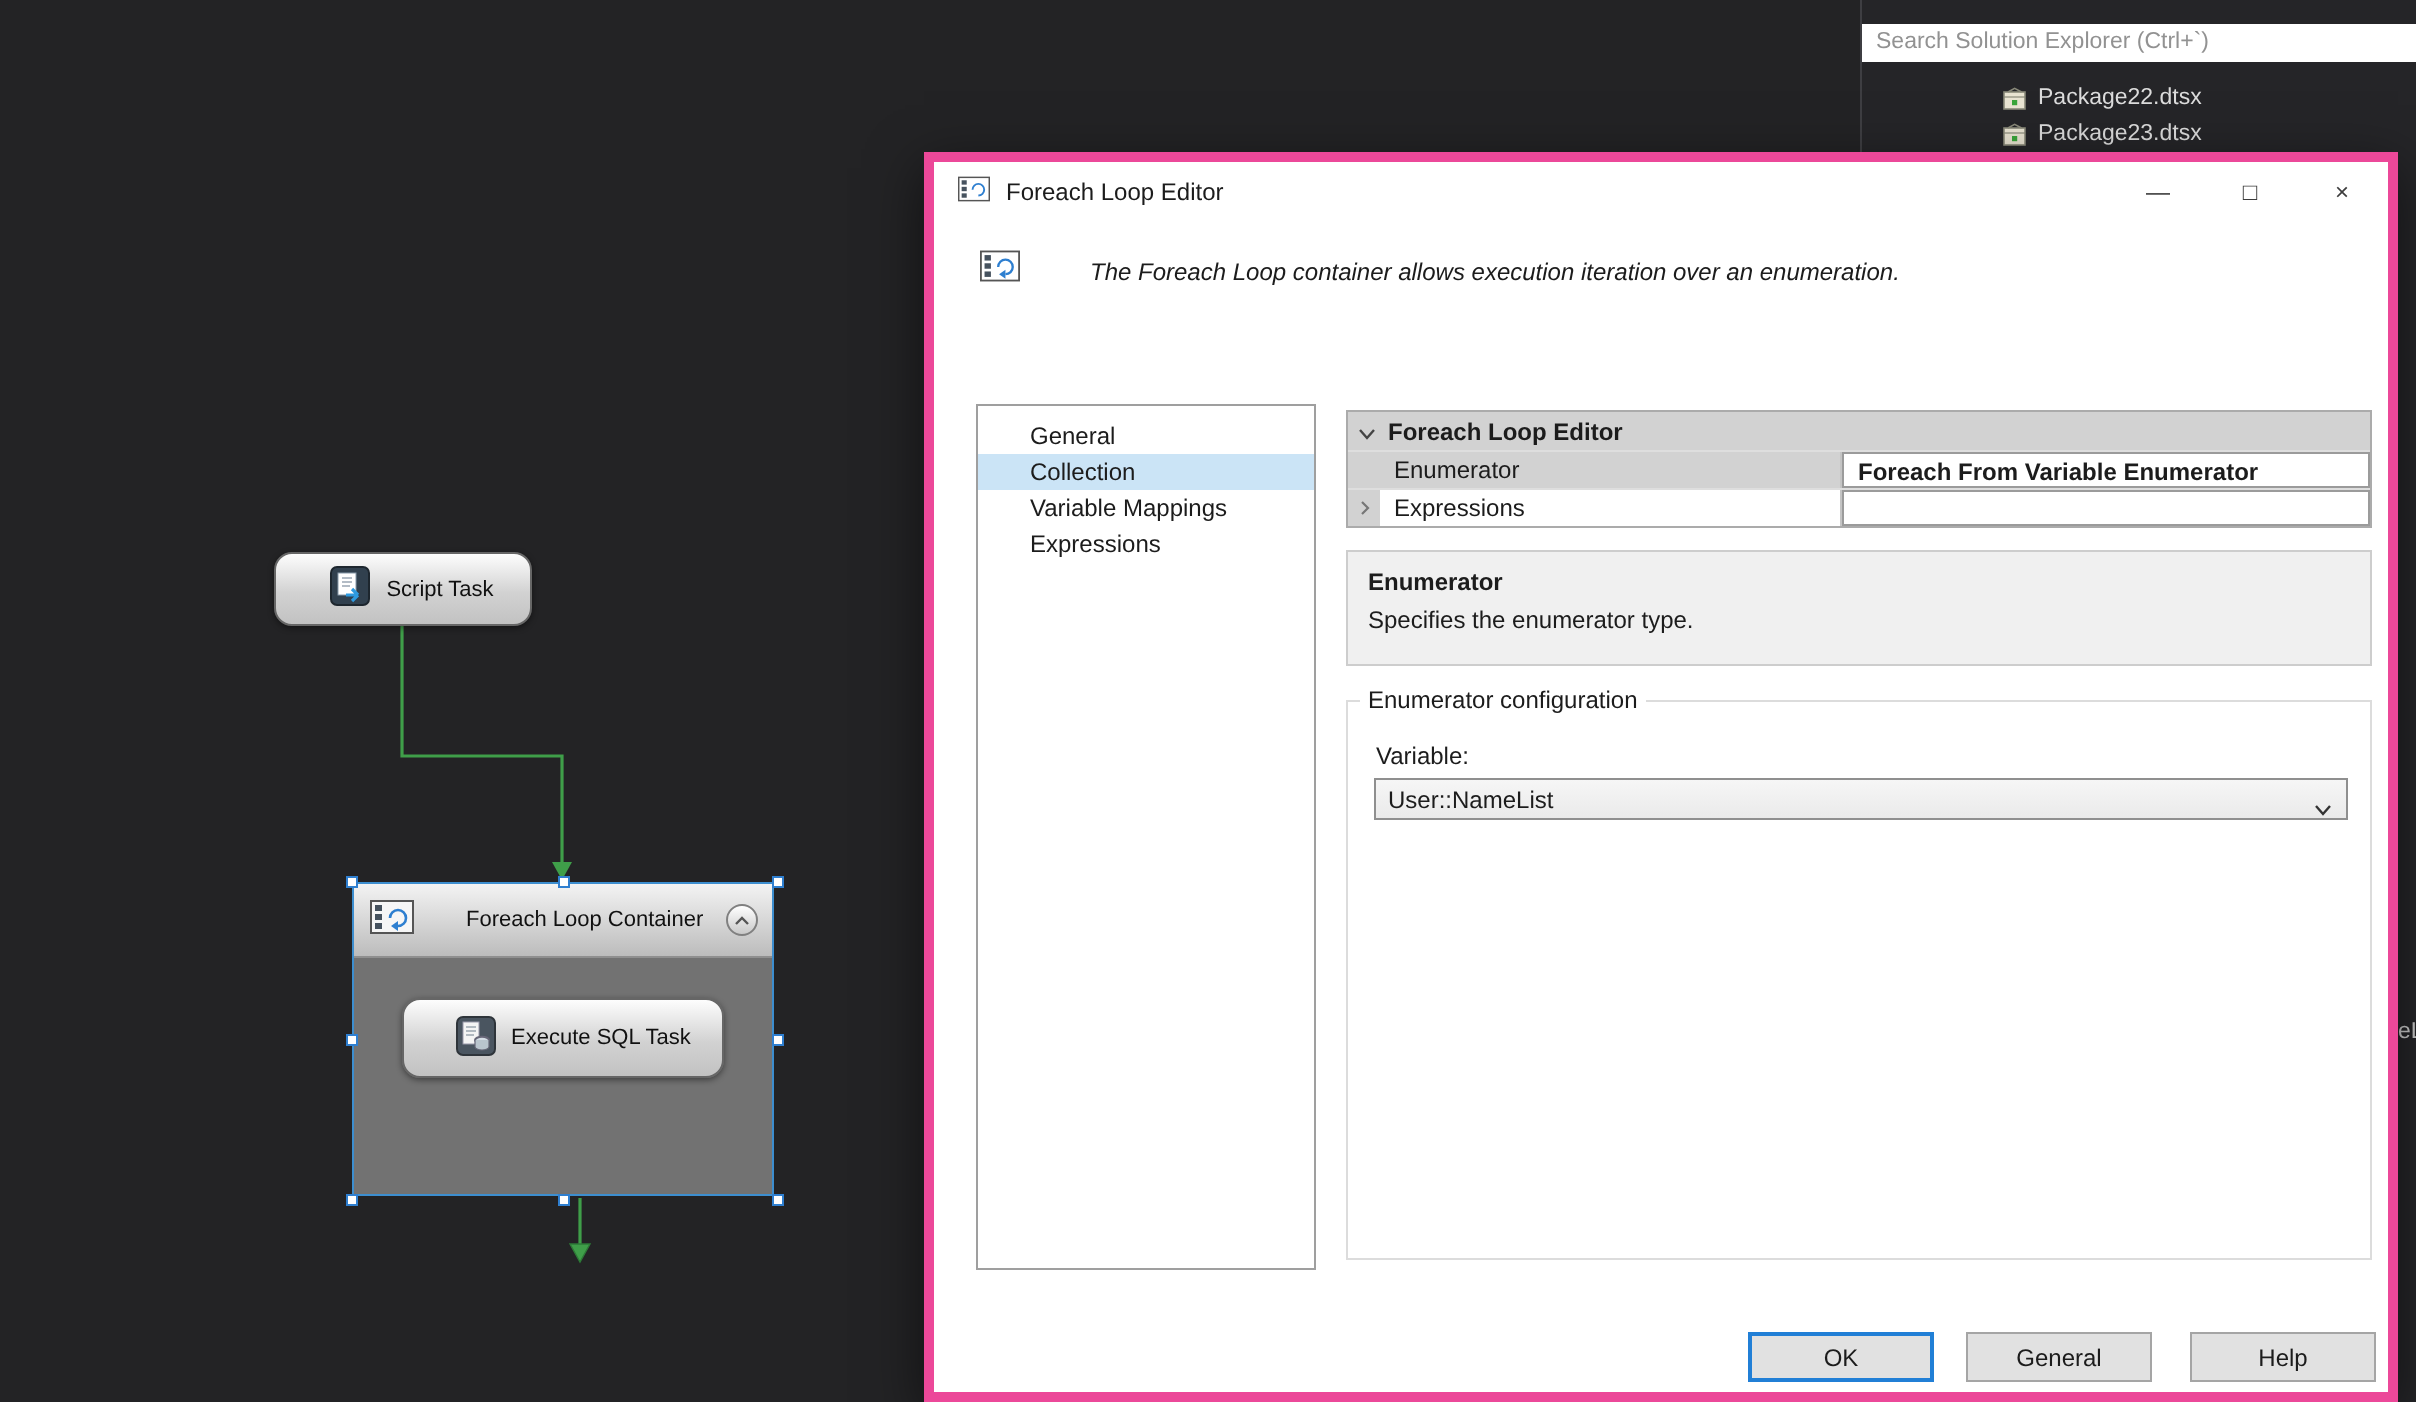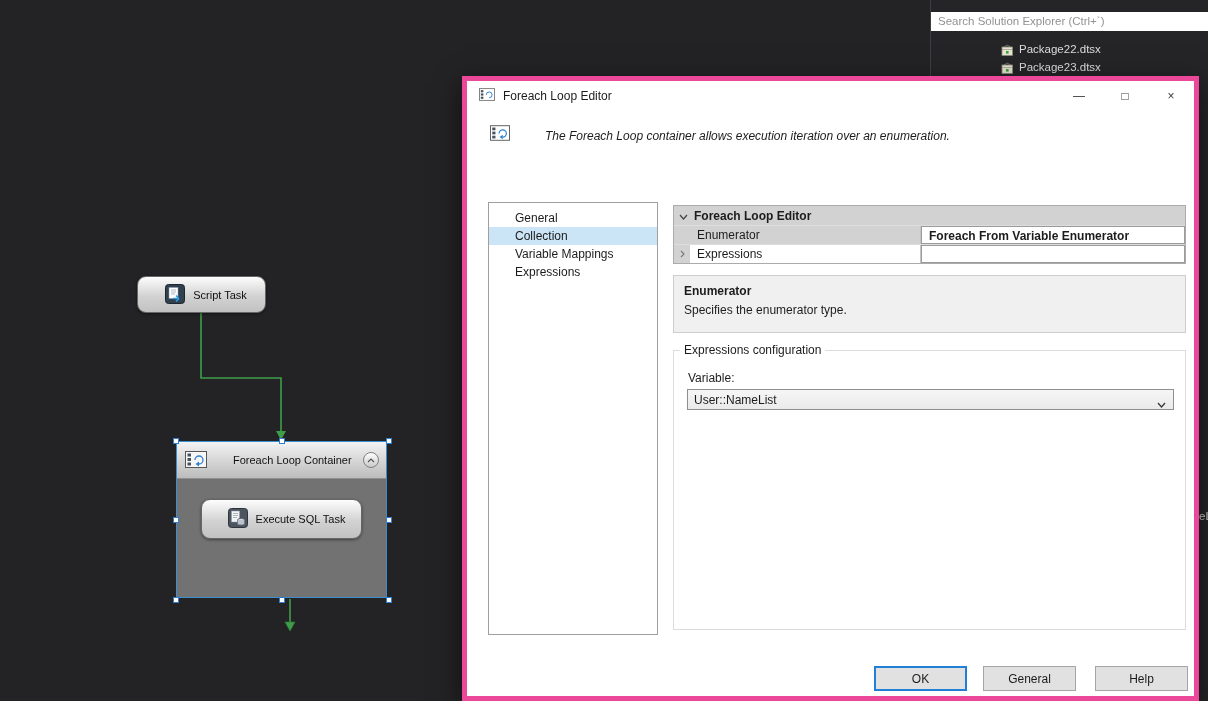--- a/index.html
+++ b/index.html
@@ -240,21 +240,21 @@
         <span class="pg-value"></span>
       </div>
     </div>
 
     <div class="help-panel">
       <div class="help-title">Enumerator</div>
       <div>Specifies the enumerator type.</div>
     </div>
 
     <div class="groupbox">
-      <span class="groupbox-legend">Expressions configuration</span>
+      <span class="groupbox-legend">Enumerator configuration</span>
       <div class="gb-variable-label">Variable:</div>
       <div class="gb-dropdown">
         <span>User::NameList</span>
         <span class="dd-chevron">
           <svg width="9" height="6">
               <polyline points="1,1 4.5,5 8,1" fill="none" stroke="#333" stroke-width="1.2"></polyline>
             </svg>
         </span>
       </div>
     </div>

